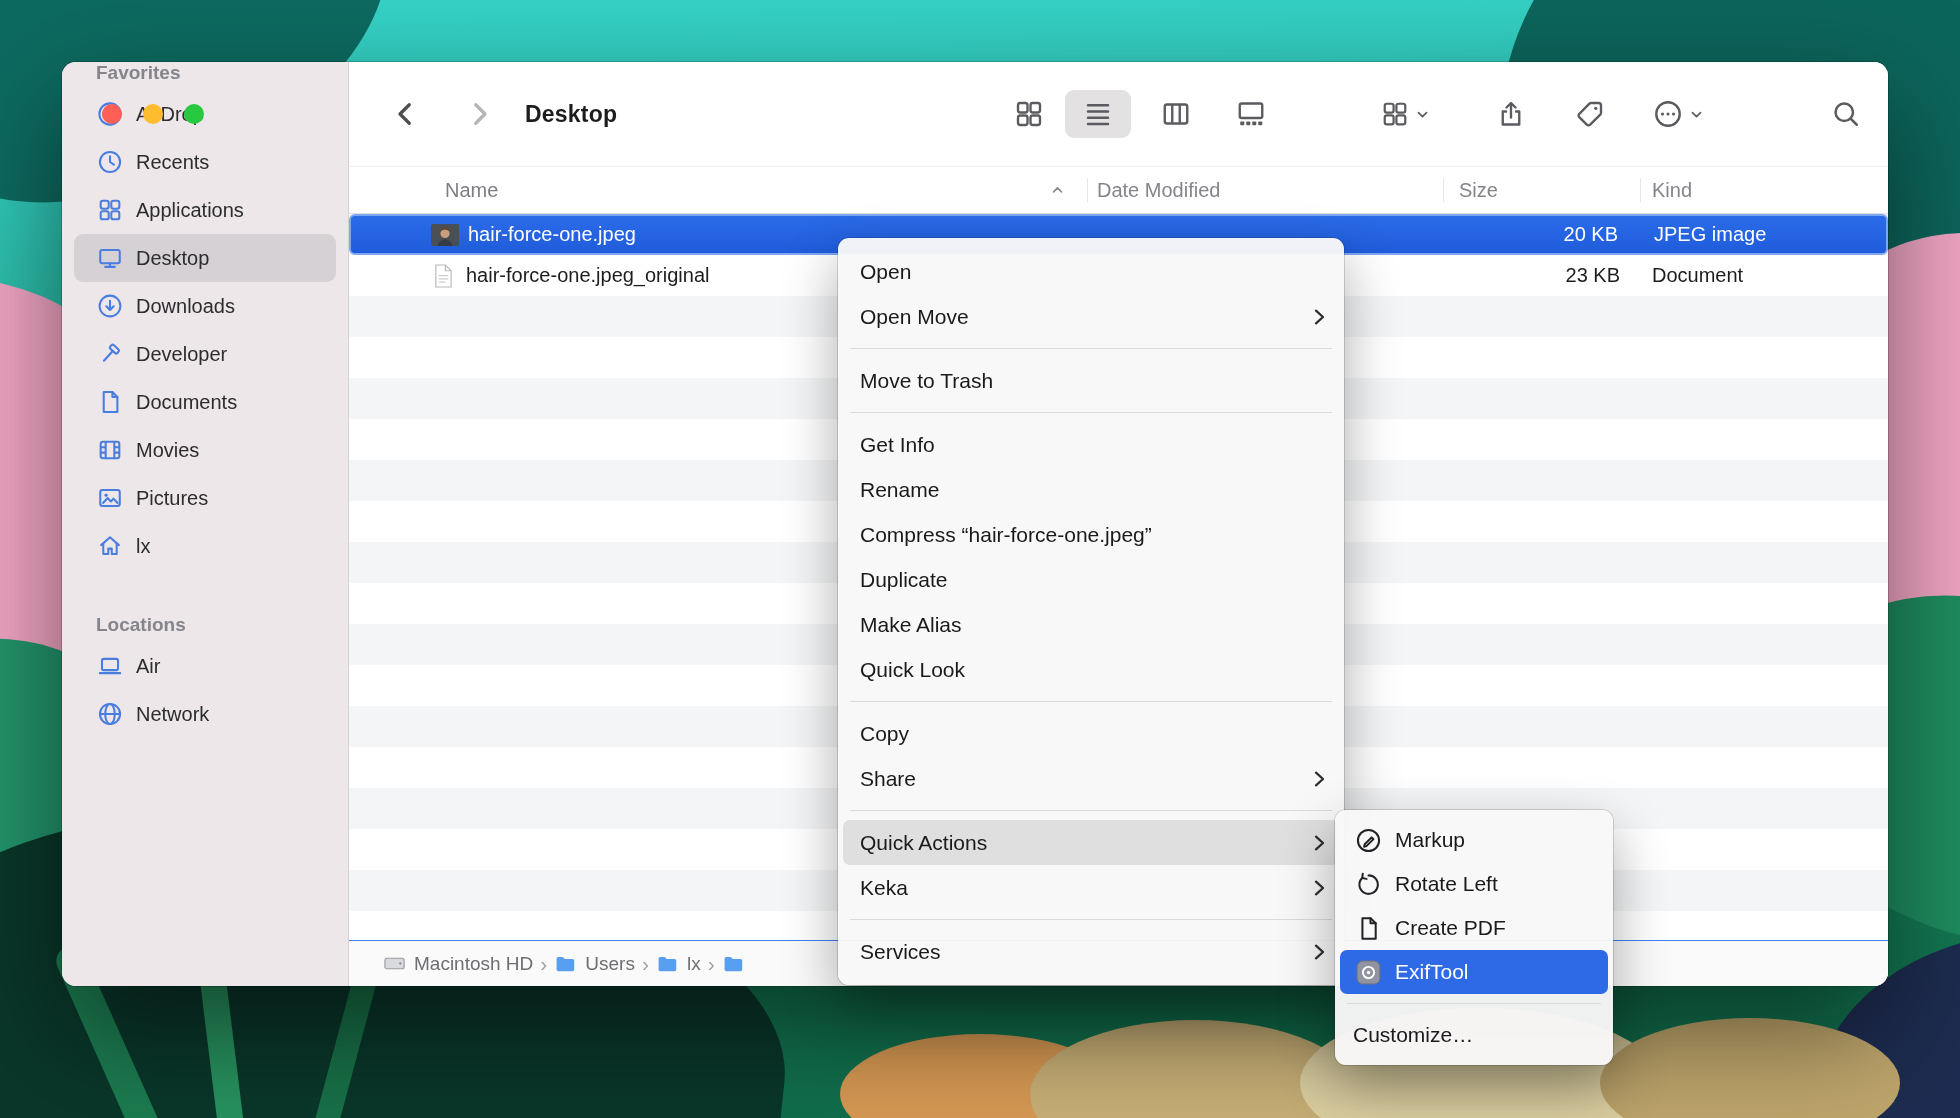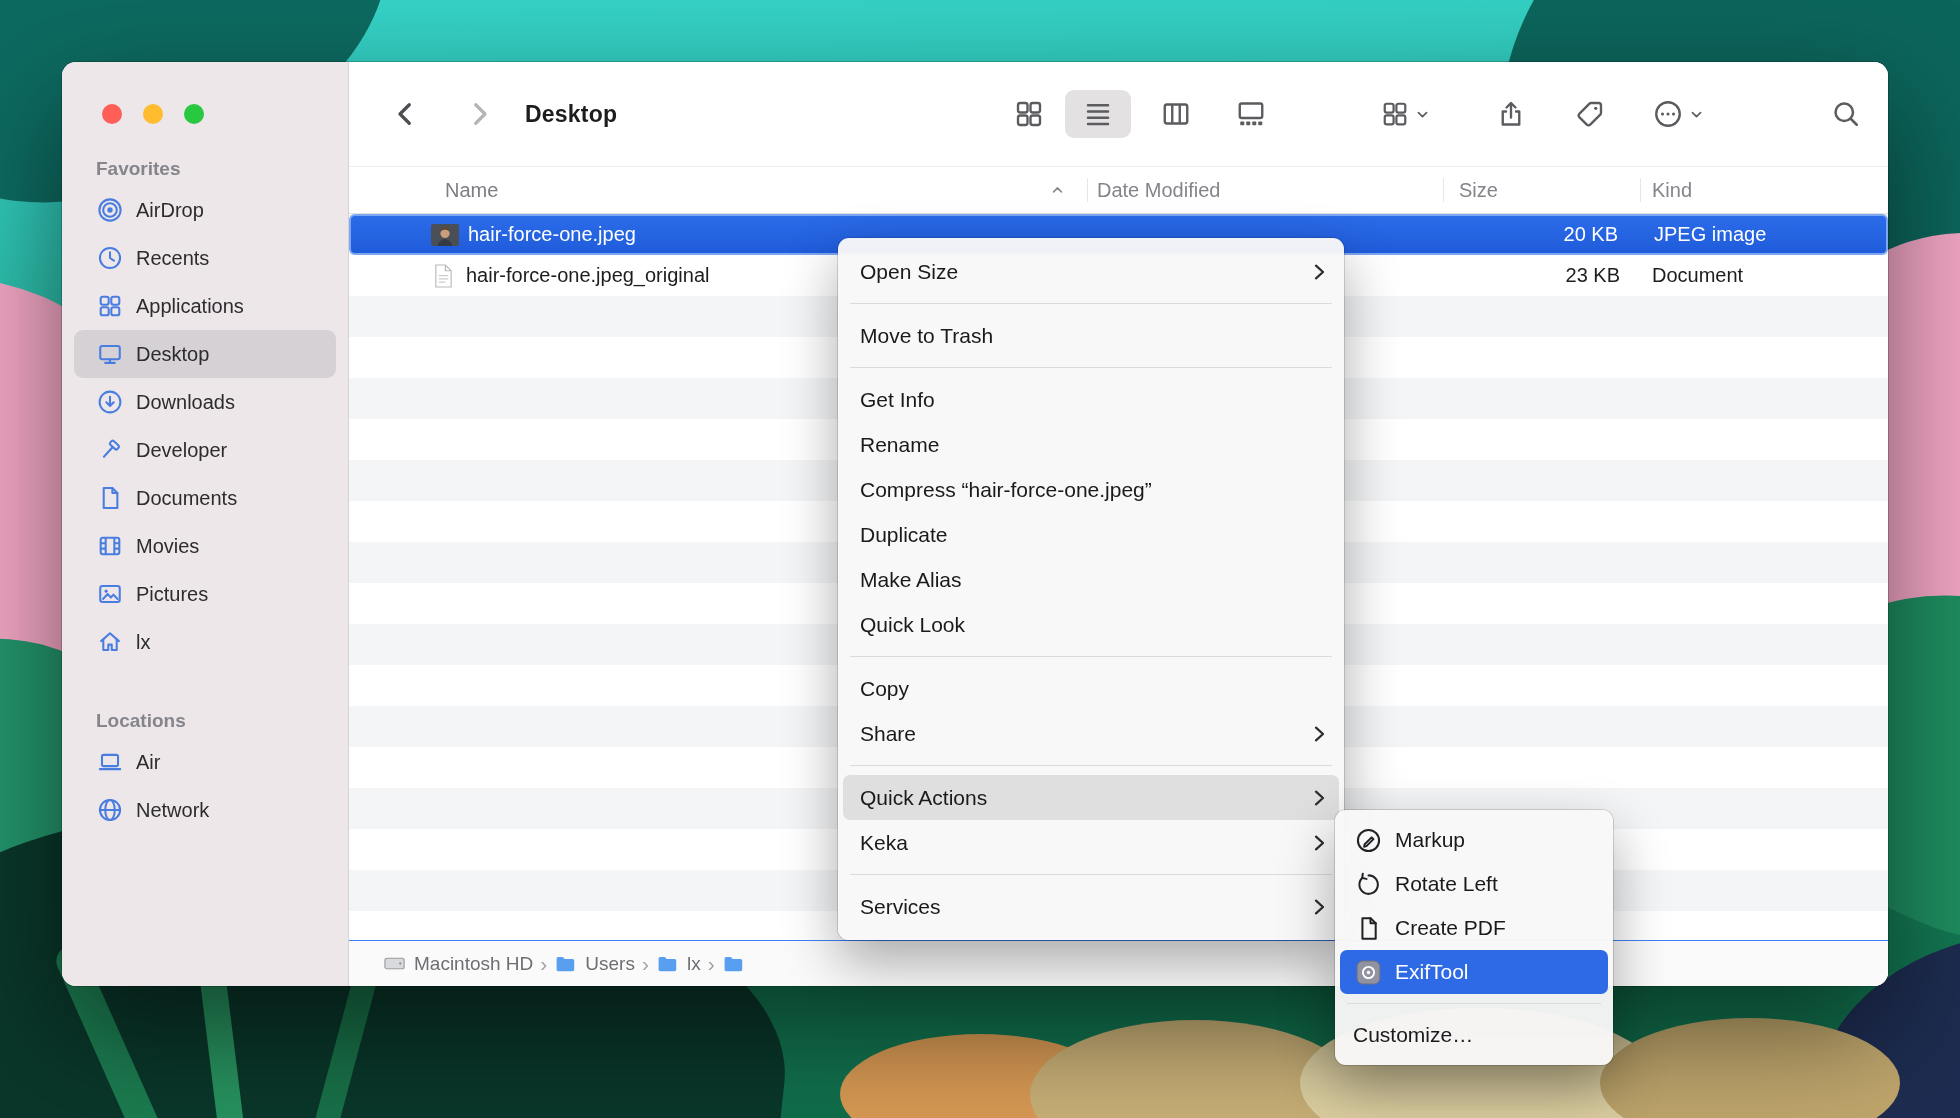--- a/index.html
+++ b/index.html
@@ -26,21 +26,21 @@
   .wp-stone-2{left:1300px;bottom:-40px;width:360px;height:150px;background:#e0d3a4;border-radius:50%;}
   .wp-stone-3{left:1600px;bottom:-30px;width:300px;height:130px;background:#bfa66c;border-radius:50%;}
   .wp-dark-br{left:1700px;bottom:-180px;width:420px;height:260px;background:#0b3d2e;border-radius:50% 50% 40% 60%/55% 45% 50% 50%;transform:rotate(8deg);}
   .wp-navy{left:1815px;bottom:-120px;width:360px;height:300px;background:#1d2c50;border-radius:55% 45% 50% 50%/50% 55% 45% 50%;transform:rotate(-10deg);}
 
   
   .window{position:absolute;left:62px;top:62px;width:1826px;height:924px;border-radius:14px;background:#fff;
     box-shadow:0 45px 110px rgba(0,0,0,.5),0 0 0 1px rgba(0,0,0,.18);display:flex;overflow:hidden;z-index:10;}
 
   
-  .sidebar{flex:0 0 287px;width:287px;background:rgba(236,230,233,.95);border-right:1px solid rgba(0,0,0,.09);position:relative;padding-top:96px;}
+  .sidebar{flex:0 0 287px;width:287px;background:rgba(236,230,233,.95);border-right:1px solid rgba(0,0,0,.09);position:relative;}
   .traffic{position:absolute;top:42px;left:40px;display:flex;gap:21px;}
   .tl{width:20px;height:20px;border-radius:50%;}
   .tl-red{background:#ff5f57;}.tl-yellow{background:#febc2e;}.tl-green{background:#28c840;}
   .section-title{font-size:19px;font-weight:700;color:#85858b;padding:0 0 6px 34px;}
   .section-title.locations{margin-top:44px;}
   .side-item{height:48px;display:flex;align-items:center;gap:12px;padding-left:22px;margin:0 12px;border-radius:9px;font-size:20px;color:#2c2c2e;}
   .side-item.selected{background:rgba(0,0,0,.095);}
   .sicon{width:28px;flex:0 0 28px;height:28px;display:flex;align-items:center;justify-content:center;color:#4a7de0;}
   .sicon svg{width:26px;height:26px;}
   .slabel{white-space:nowrap;}
@@ -421,21 +421,24 @@
             </svg>
           </span>
         <span></span>
       </span>
     </div>
   </section>
 </div>
 
 <div class="menu context">
   <div class="mi">
-      <span class="milabel">Open Size</span>
+      <span class="milabel">Open</span>
+    </div>
+  <div class="mi">
+      <span class="milabel">Open Move</span>
       <span class="mchev">
         <svg width="11" height="17" viewBox="0 0 11 17" fill="none" stroke="currentColor" stroke-width="2.3" stroke-linecap="round" stroke-linejoin="round">
           <path d="M2 2.2l7 6.3-7 6.3"></path>
         </svg>
       </span>
     </div>
   <div class="msep"></div>
   <div class="mi">
       <span class="milabel">Move to Trash</span>
     </div>

